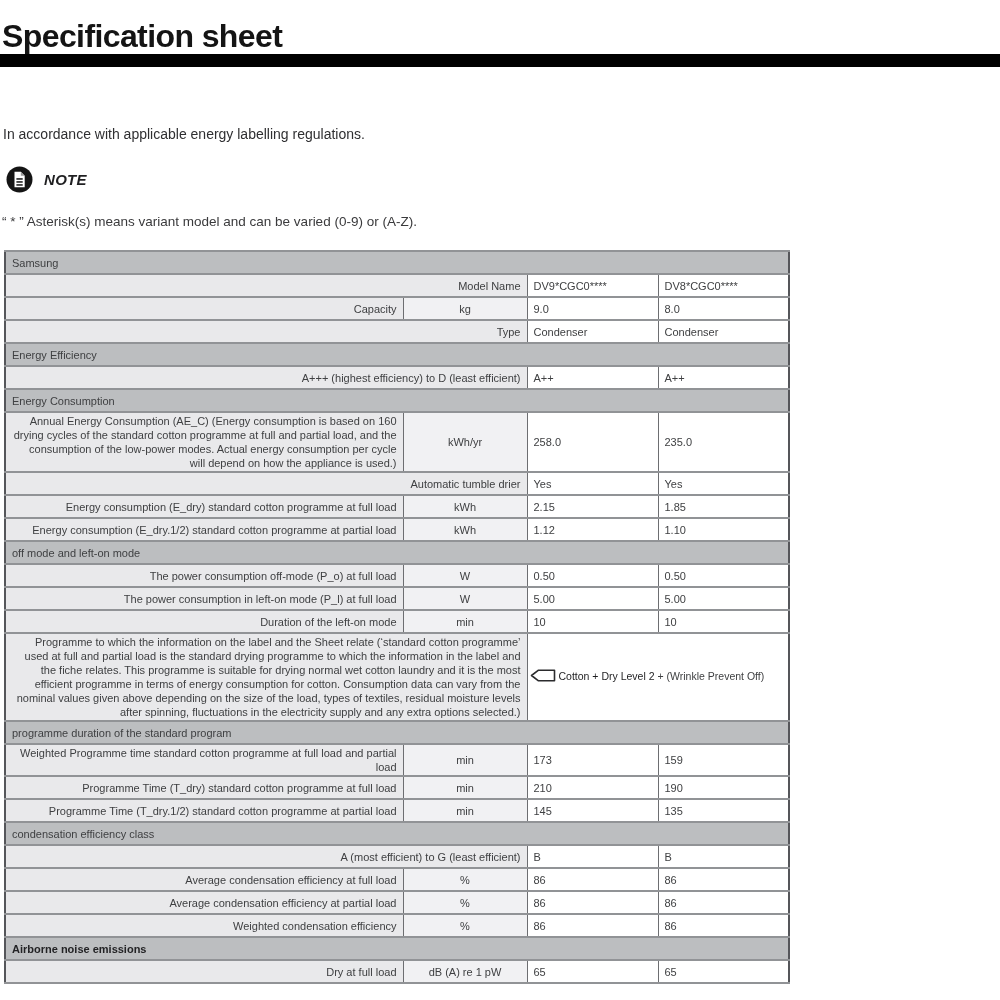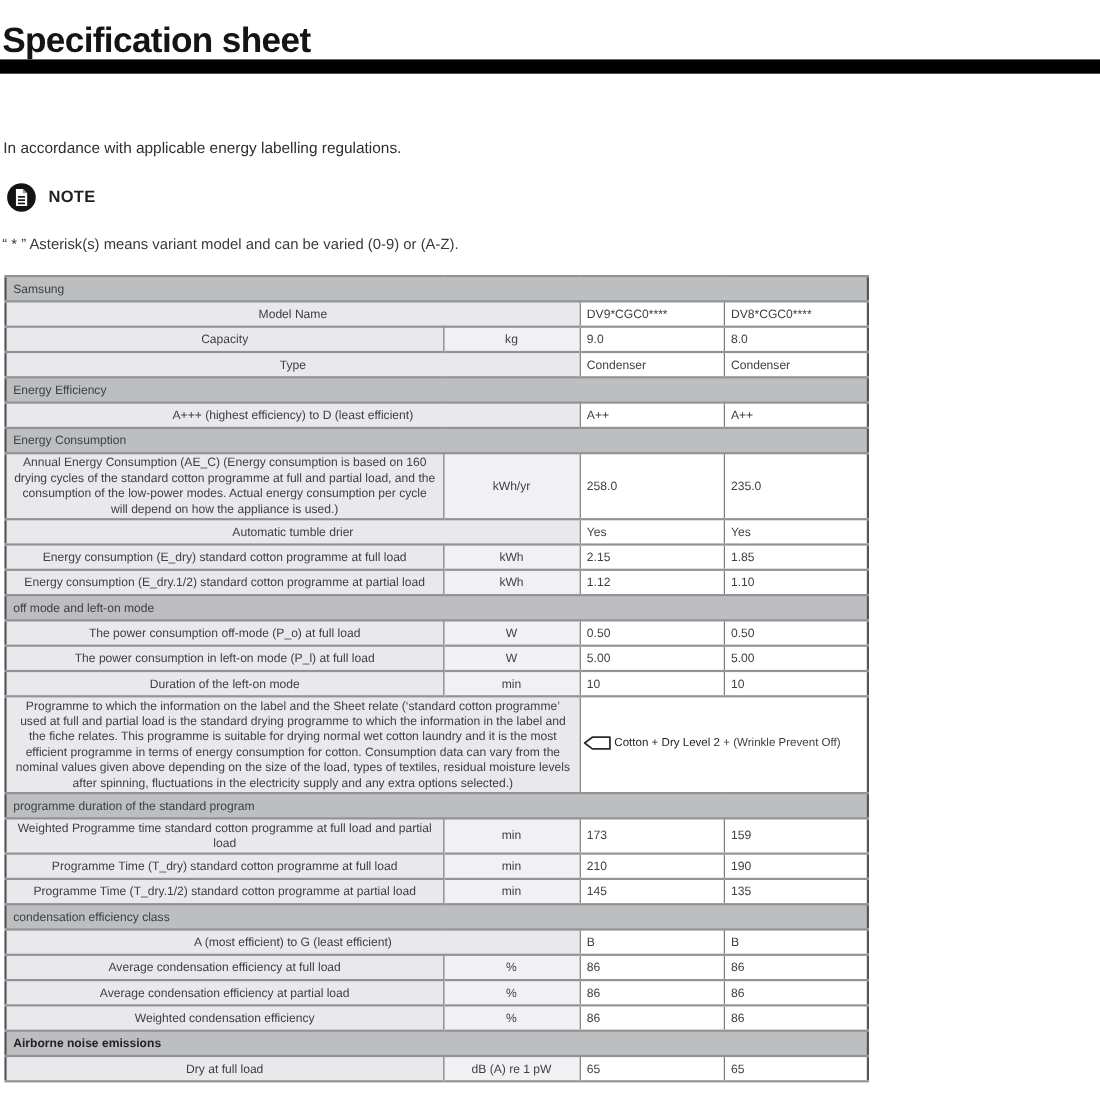--- a/index.html
+++ b/index.html
@@ -15,21 +15,21 @@
   h1.title {
     margin: 0; padding: 1px 0 0 2px;
     font-size: 32px; line-height: 35px;
     font-weight: 800; letter-spacing: -0.6px;
     color: #141414;
   }
   .title-bar { height: 13px; background: #000000; width: 1000px; }
 
   .intro { margin: 59px 0 0 3px; font-size: 14px; line-height: 17px; color: #2f2f31; }
 
-  .note-line { margin: 23px 0 0 6px; display: flex; align-items: center; gap: 11px; height: 27px; }
+  .note-line { margin: 23px 0 0 6px; display: flex; align-items: center; gap: 11px; height: 27px; font-style: italic; }
   .note-label { font-size: 15px; font-weight: 600; letter-spacing: 0.3px; color: #1f1f21; }
 
   .asterisk-note { margin: 21px 0 0 2px; font-size: 13.5px; line-height: 16px; color: #3a3a3c; }
 
   table.spec {
     margin: 20px 0 0 4px;
     width: 784px;
     border-collapse: collapse;
     table-layout: fixed;
     border: 2px solid #55565a;
@@ -45,21 +45,21 @@
     line-height: 14px;
     vertical-align: middle;
     color: #3f4042;
   }
   td.sec {
     background: #bcbec0;
     padding-left: 8px;
     color: #333335;
   }
   td.sec.bold { font-weight: bold; color: #232325; }
-  td.lab { background: #e9e9eb; padding-left: 8px; text-align: center; }
+  td.lab { background: #e9e9eb; padding-left: 8px; text-align: right; }
   td.unit { background: #f1f1f3; text-align: center; }
   td.val { background: #ffffff; text-align: left; }
   td.val.prog { font-size: 10.5px; white-space: nowrap; padding: 1px 2px; }
   .progwrap { display: inline-flex; align-items: center; gap: 3px; }
   .progwrap b { font-weight: normal; color: #1e1e20; }
   .progwrap .rest { color: #3f4042; }
 </style>
 </head>
 <body>
 

